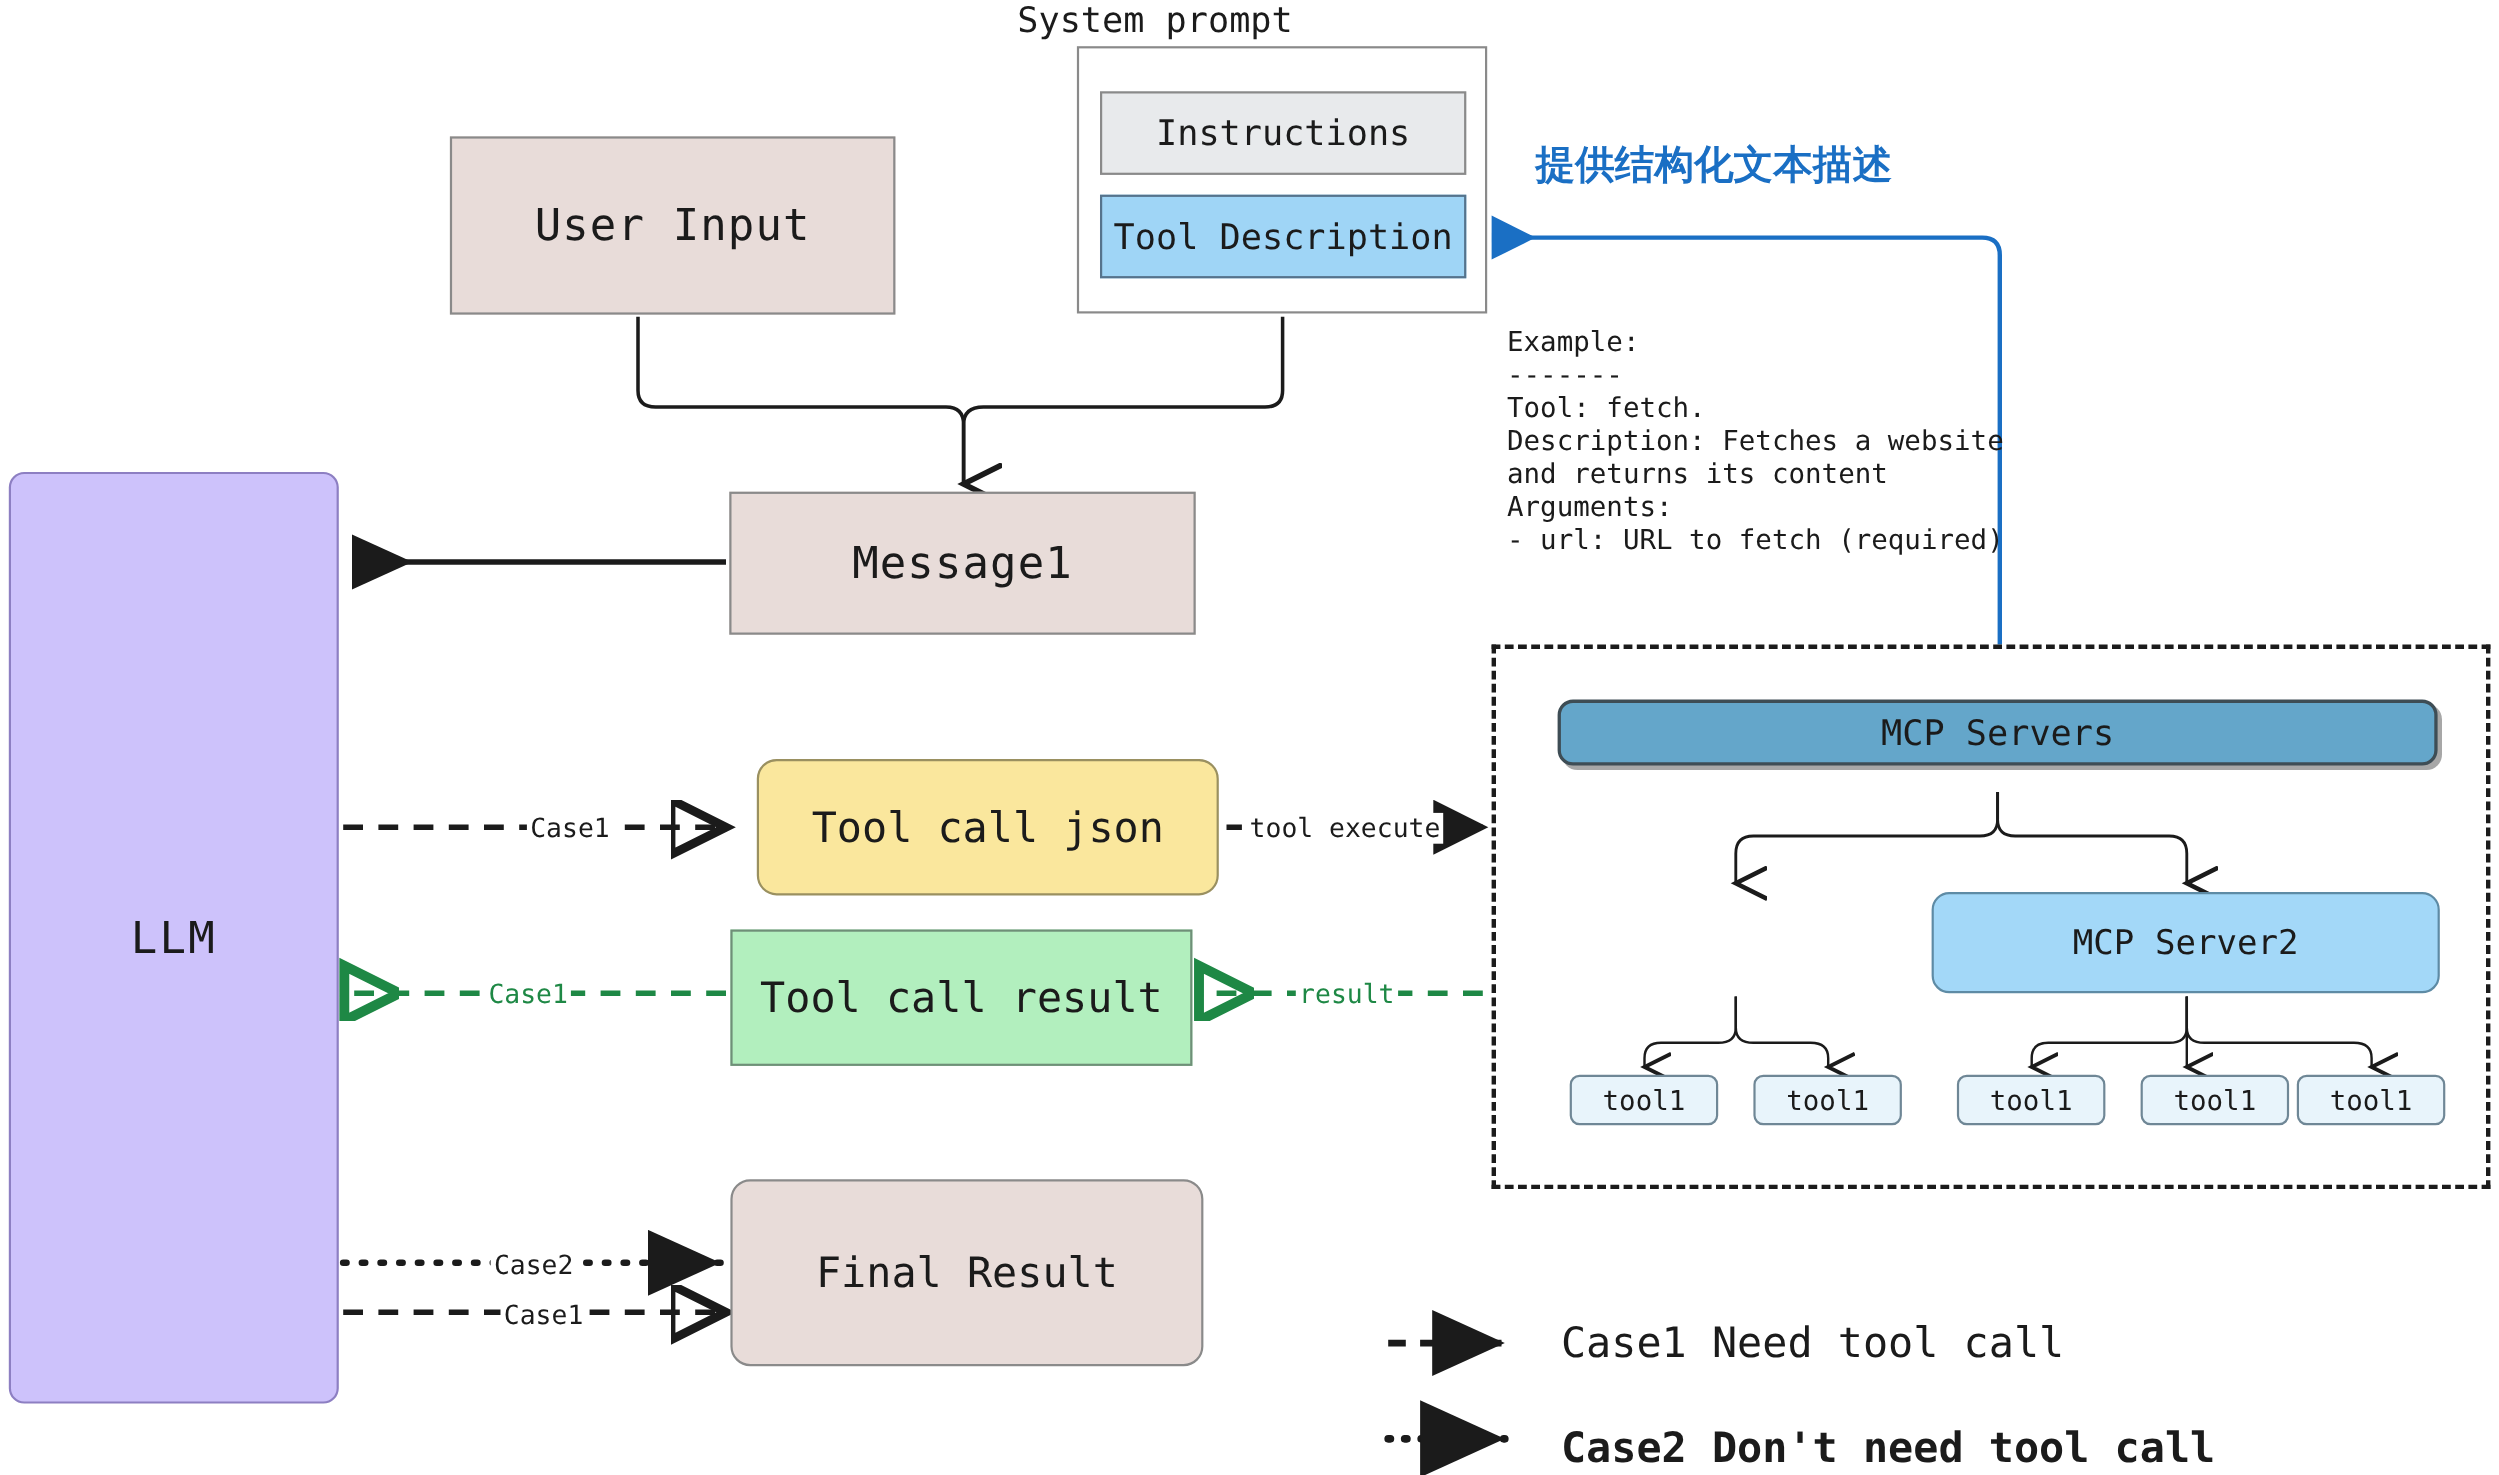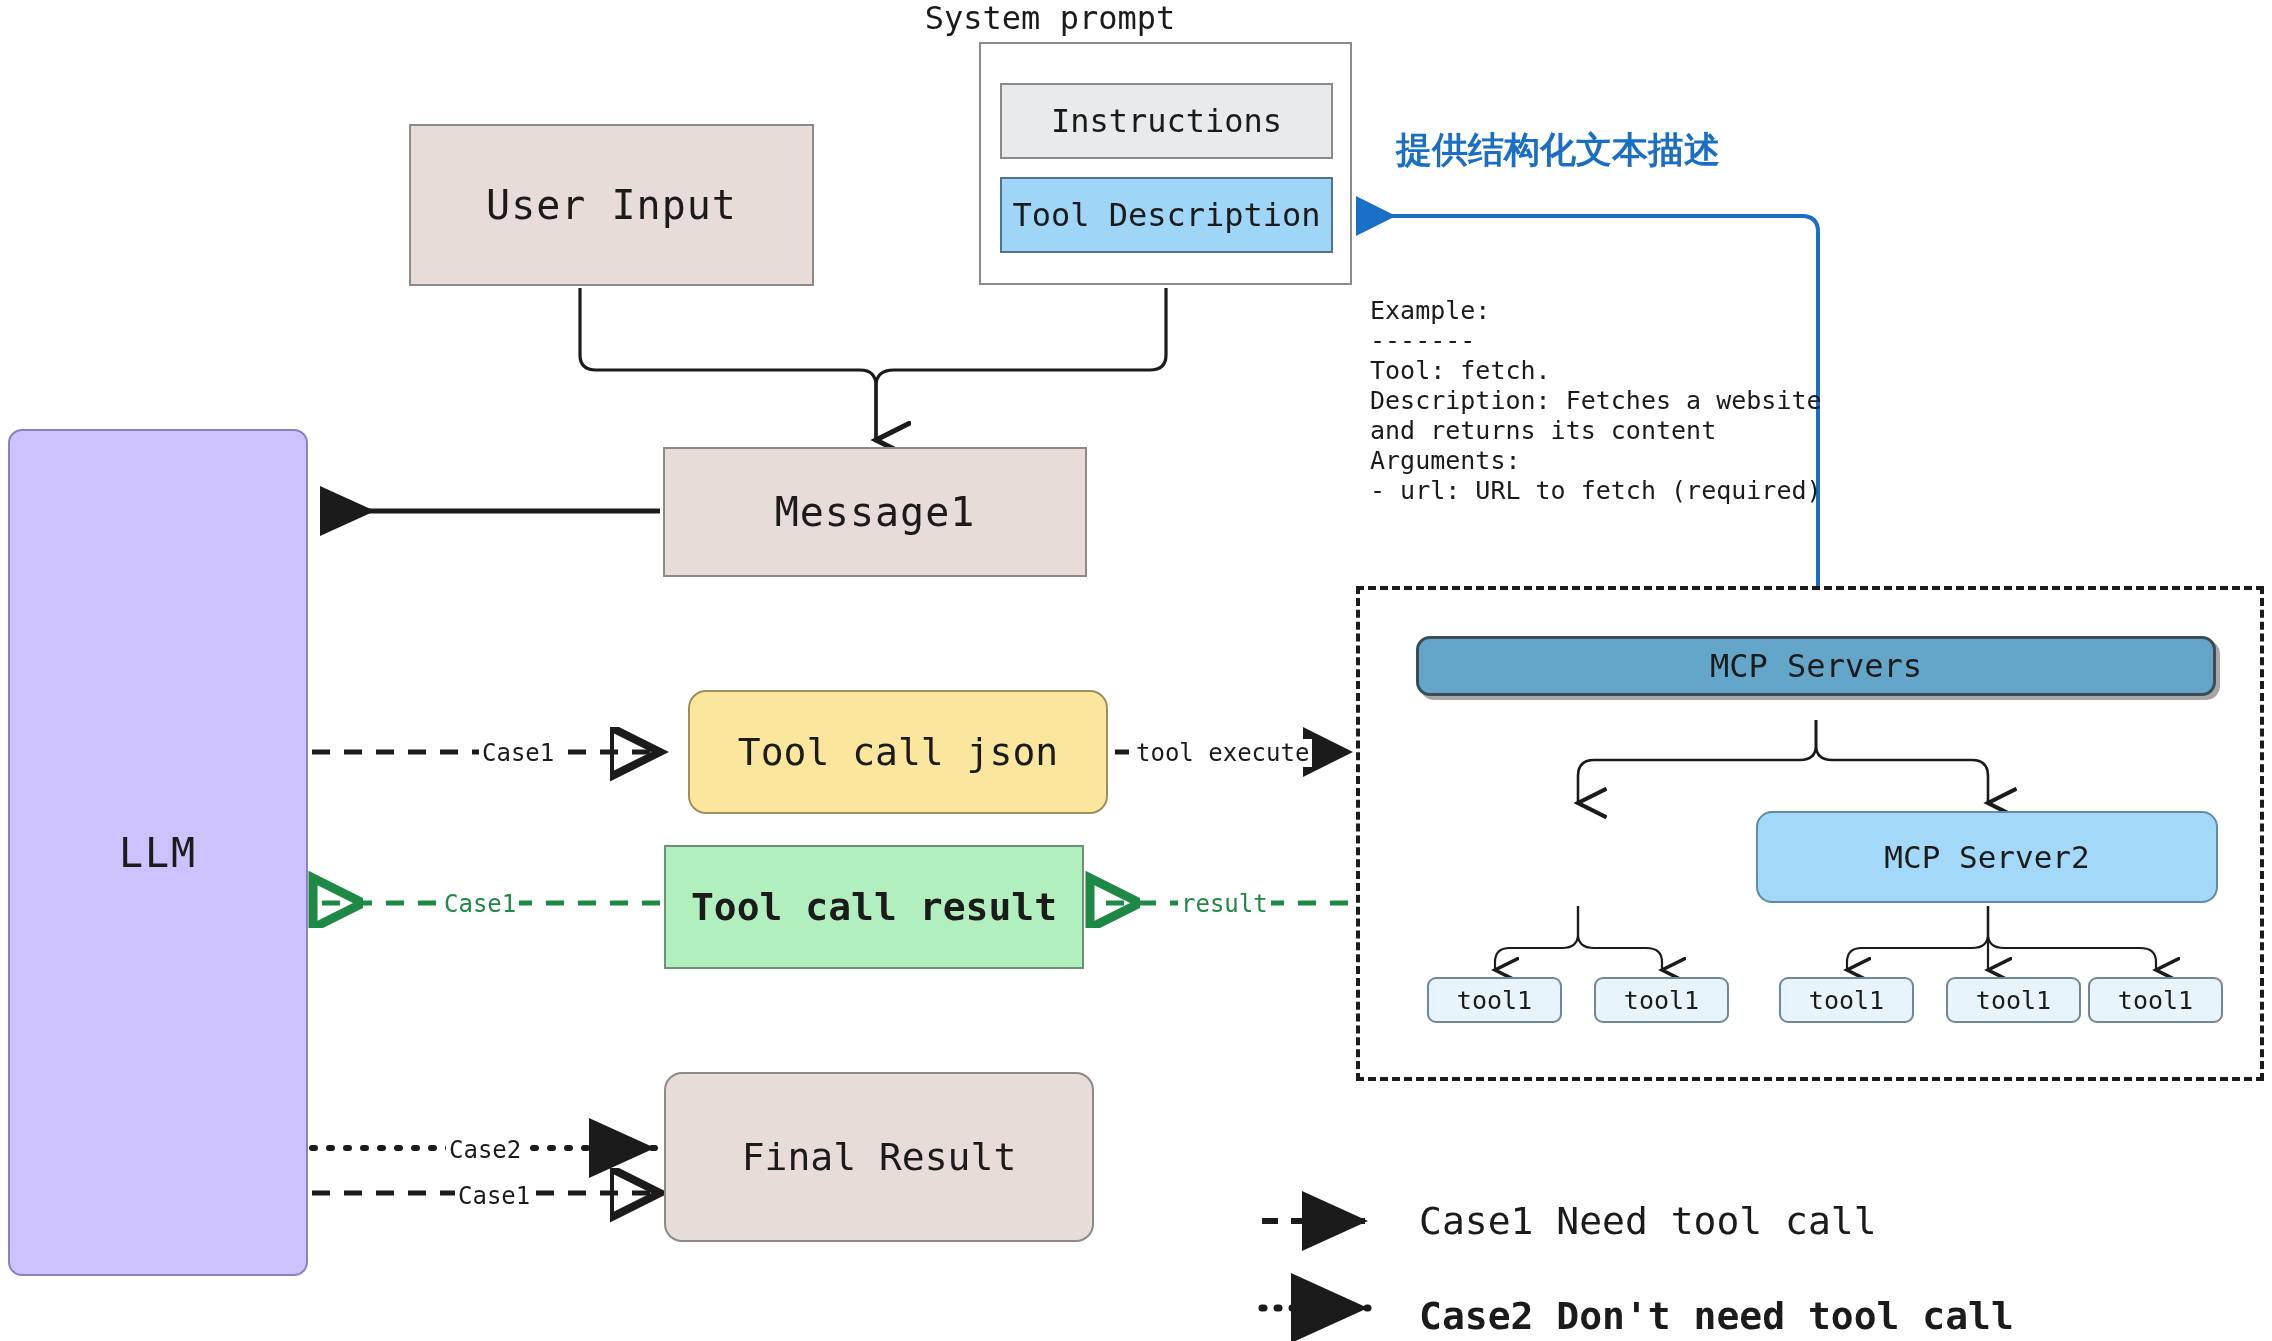--- a/index.html
+++ b/index.html
@@ -73,21 +73,20 @@
     left: 664px; top: 690px; width: 420px; height: 124px;
     background: #fae79d; border: 2px solid #9a9060;
     border-radius: 18px;
     font-size: 38px;
     margin-left: 24px;
   }
   .n-toolcallresult {
     left: 664px; top: 845px; width: 420px; height: 124px;
     background: #b2efbe; border: 2px solid #6f8f78;
     font-size: 38px;
-    font-weight: bold;
   }
   .n-finalresult {
     left: 664px; top: 1072px; width: 430px; height: 170px;
     background: #e8dcd9; border: 2px solid #8a8a8a;
     border-radius: 18px;
     font-size: 38px;
   }
   .n-mcpgroup {
     left: 1356px; top: 586px; width: 908px; height: 495px;
     background: transparent;

